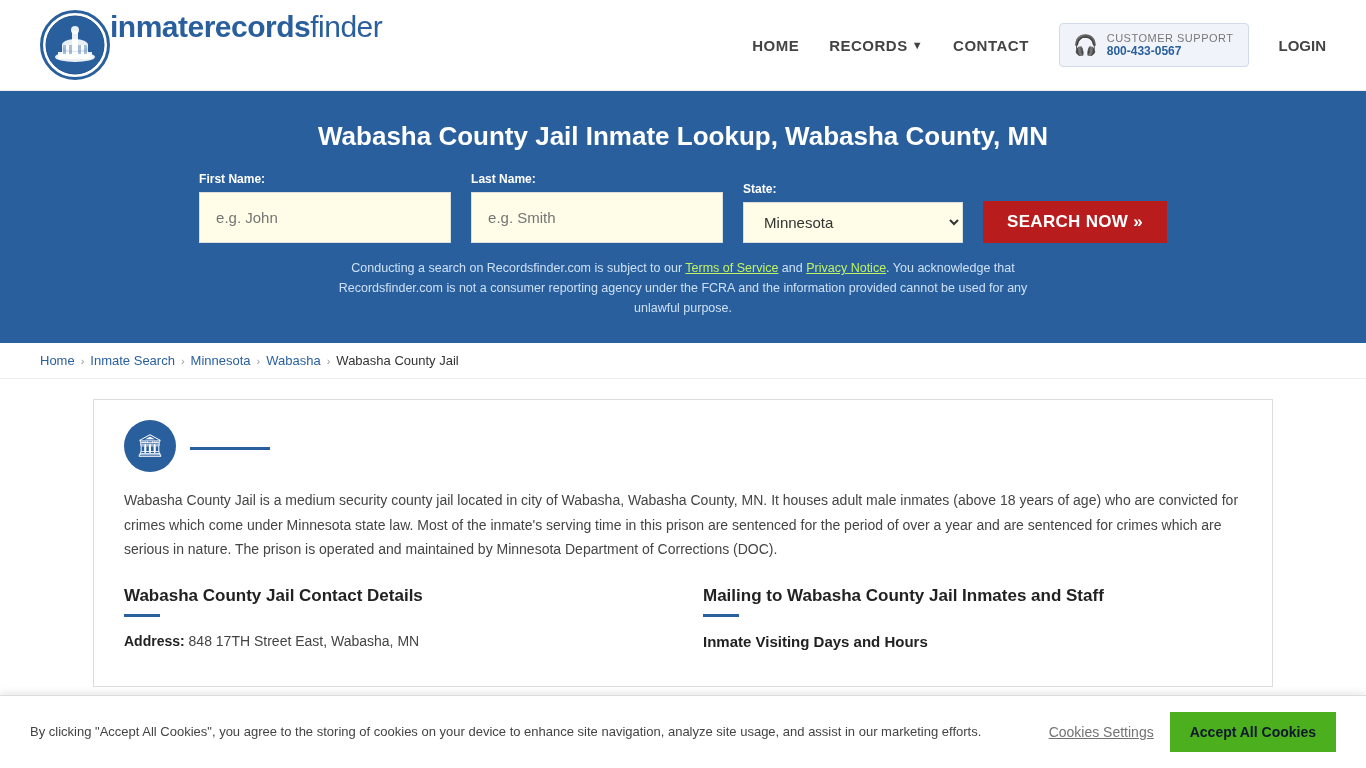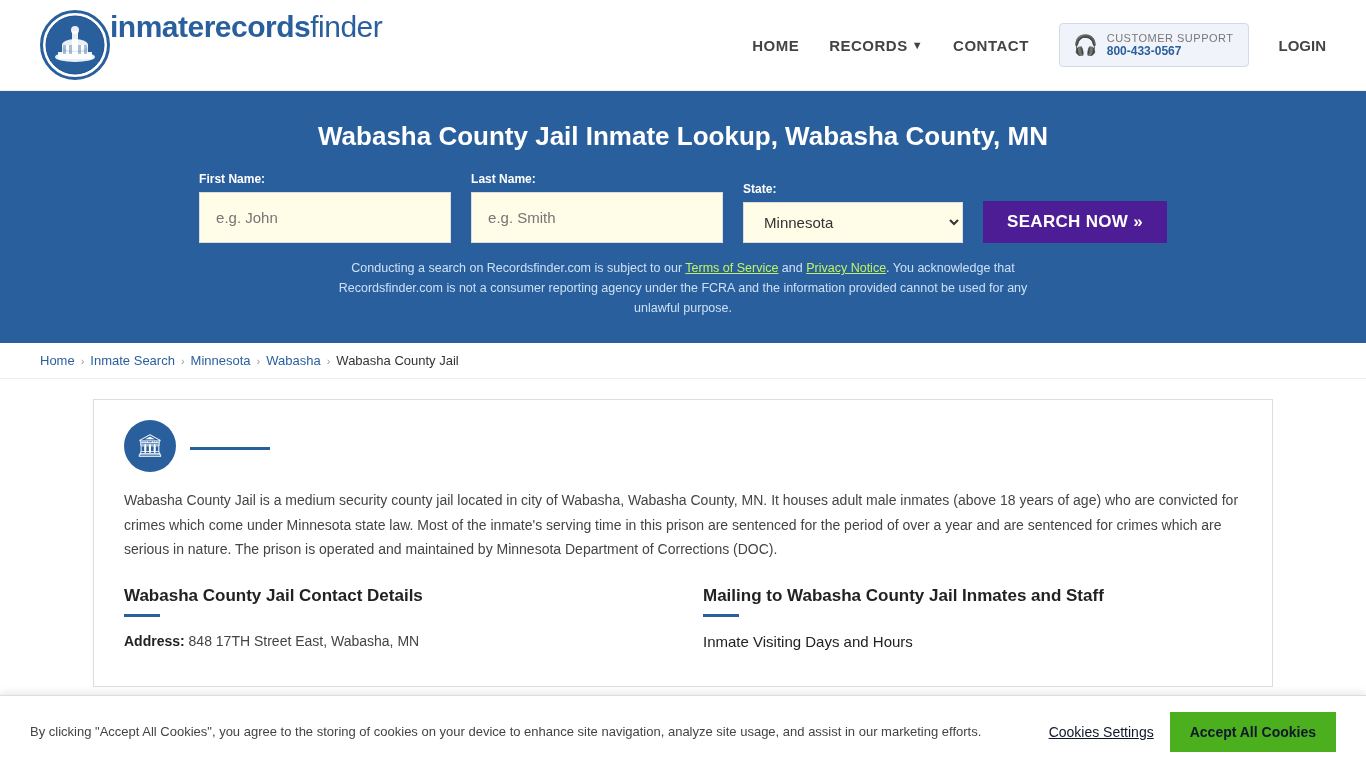--- a/index.html
+++ b/index.html
@@ -134,21 +134,21 @@
       background: #fffde7;
       border: 1px solid #ddd;
       padding: 10px 16px;
       font-size: 15px;
       color: #333;
       width: 220px;
       outline: none;
       appearance: auto;
     }
     .search-btn {
-      background: #4c1d95;
+      background: #b91c1c;
       color: #fff;
       border: none;
       padding: 11px 24px;
       font-size: 17px;
       font-weight: 700;
       cursor: pointer;
       white-space: nowrap;
       letter-spacing: 0.3px;
     }
     .hero-disclaimer {
@@ -242,21 +242,21 @@
       margin-bottom: 8px;
     }
     .col-underline {
       width: 36px;
       height: 3px;
       background: #2a5f9e;
       margin-bottom: 16px;
     }
     .col-sub-heading {
       font-size: 15px;
-      font-weight: 400;
+      font-weight: 700;
       color: #222;
       margin-bottom: 16px;
     }
     .address-line {
       font-size: 14px;
       color: #444;
     }
     .address-line strong {
       font-weight: 700;
       color: #222;
@@ -286,21 +286,21 @@
     }
     .cookie-actions {
       display: flex;
       align-items: center;
       gap: 16px;
       flex-shrink: 0;
     }
     .cookies-settings-btn {
       background: none;
       border: none;
-      color: #0f172a;
+      color: #737373;
       font-size: 14px;
       cursor: pointer;
       text-decoration: underline;
     }
     .accept-cookies-btn {
       background: #4caf1e;
       color: #0f172a;
       border: none;
       padding: 12px 20px;
       font-size: 14px;

